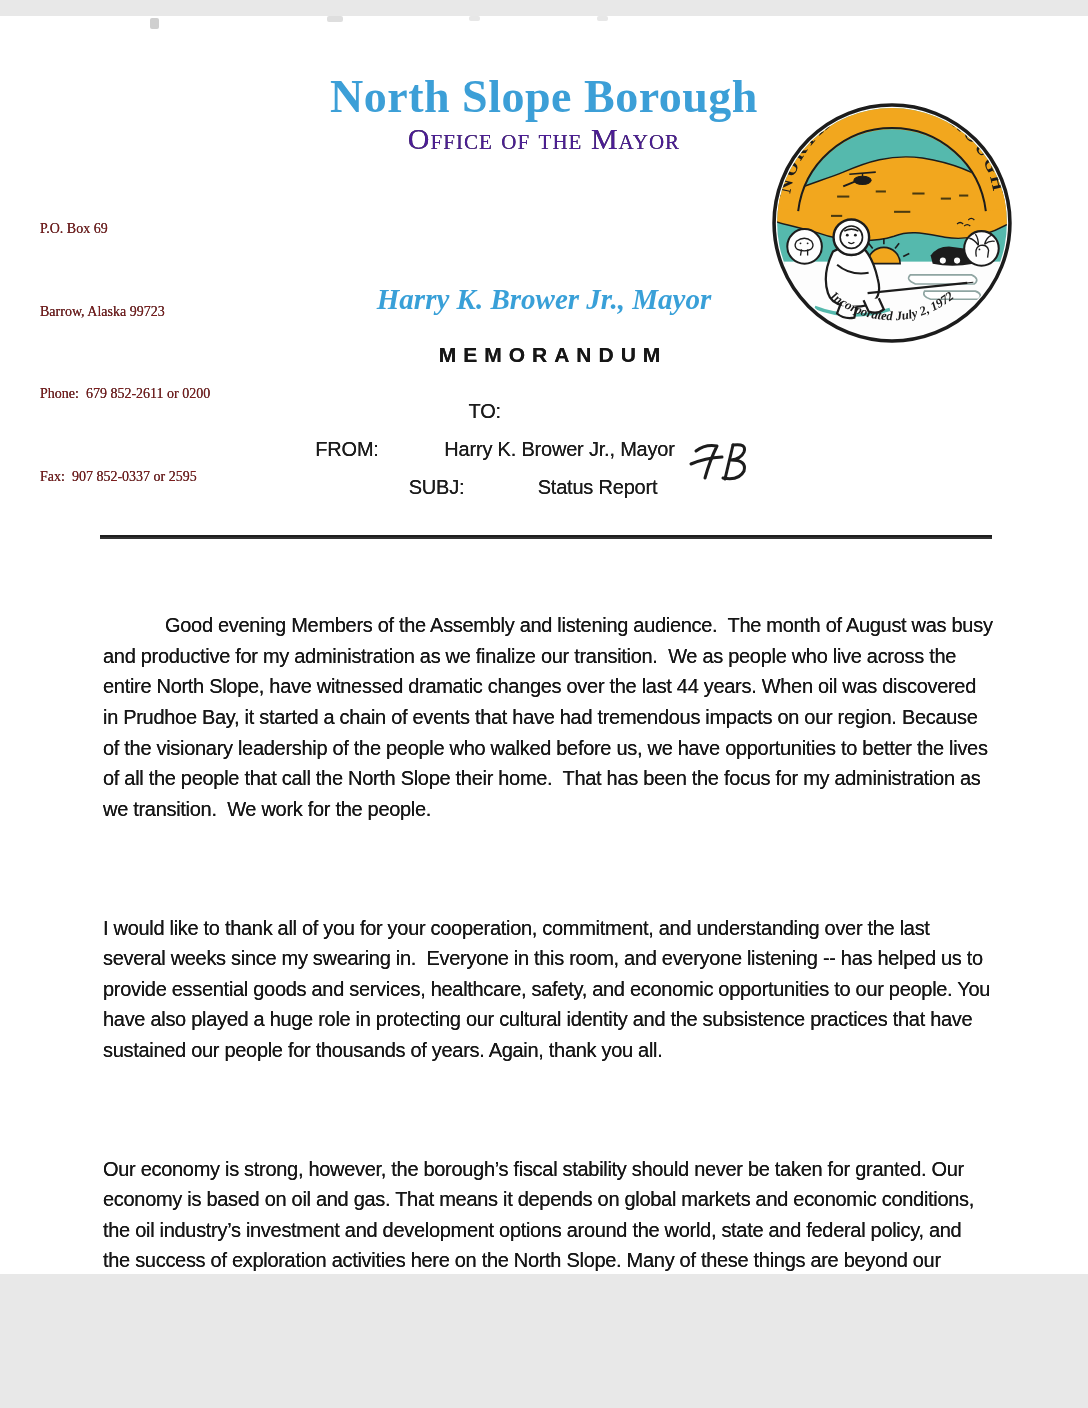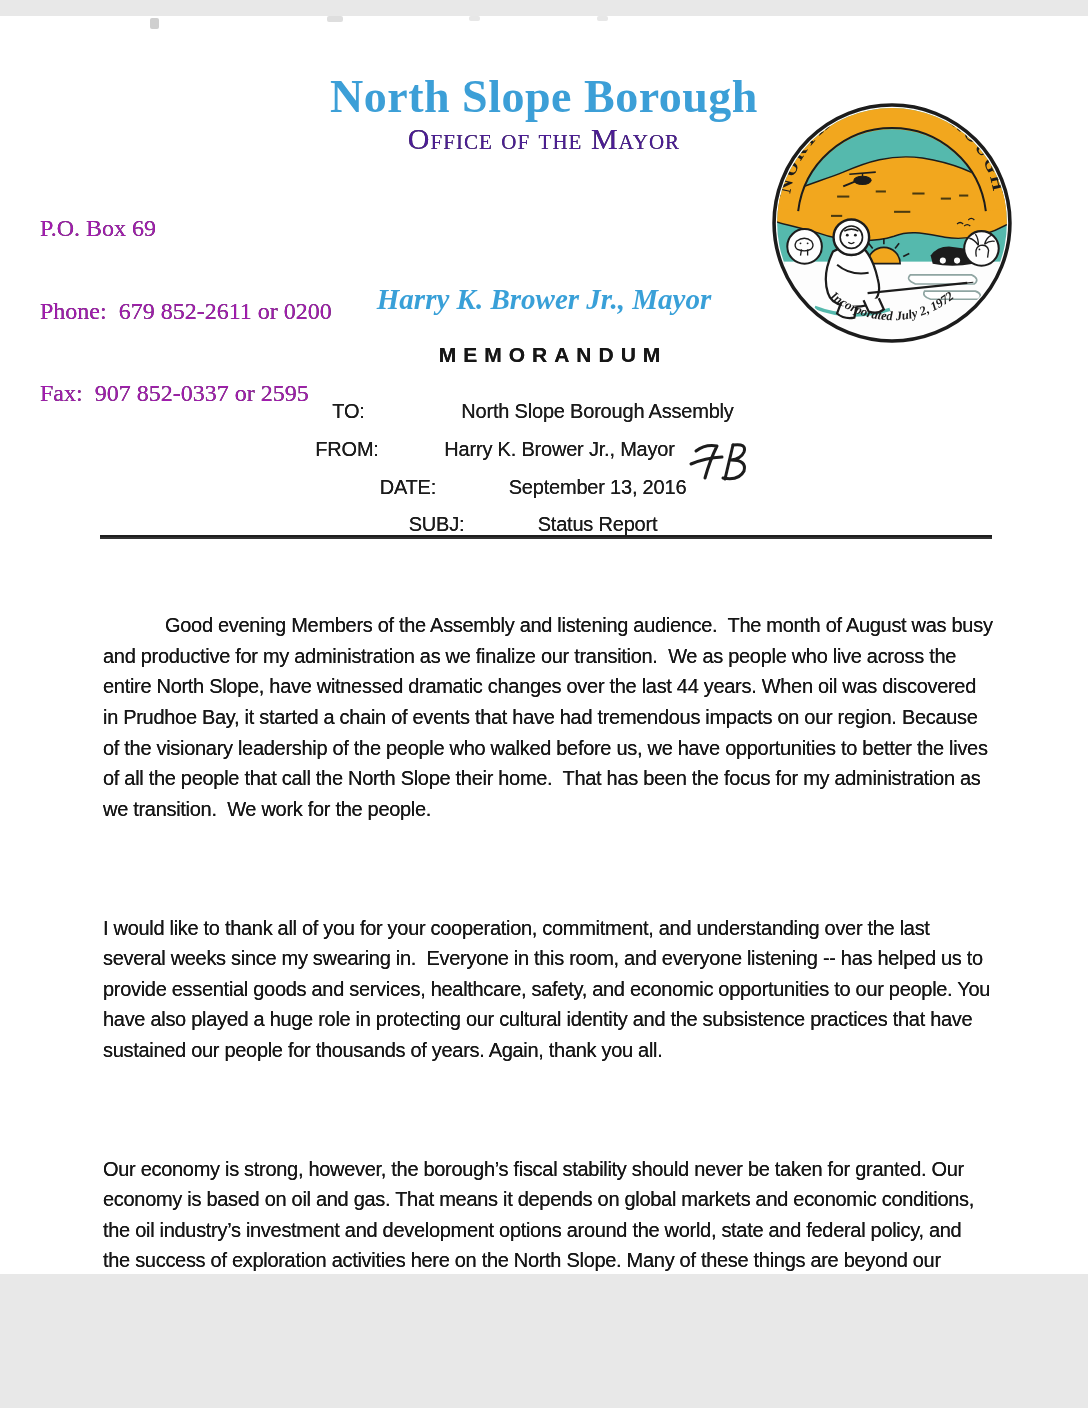--- a/index.html
+++ b/index.html
@@ -35,24 +35,24 @@
     font-family: "Liberation Serif", serif;
     font-variant: small-caps;
     font-size: 30px;
     letter-spacing: 1px;
     color: #4c1d95;
     text-shadow: 0 0 0.5px rgba(0,0,0,0.85);
   }
   .address {
     position: absolute; top: 144px; left: 40px;
     font-family: "Liberation Serif", serif;
-    font-size: 24px;
+    font-size: 14px;
     line-height: 27.5px;
     white-space: pre-wrap;
-    color: #a21caf;
+    color: #7f1d1d;
     text-shadow: 0 0 0.5px rgba(0,0,0,0.85);
   }
   .seal-wrap { position: absolute; top: 85px; left: 770px; width: 244px; height: 244px; }
 
   .mayor-name {
     position: absolute; top: 267px; left: 0; width: 100%;
     text-align: center;
     font-family: "Liberation Serif", serif;
     font-style: italic;
     font-weight: bold;
@@ -110,20 +110,21 @@
   <div class="artifact a1"></div>
   <div class="artifact a2"></div>
   <div class="artifact a3"></div>
   <div class="artifact a4"></div>
 
   <div class="org-name">North Slope Borough</div>
   <div class="office">Office of the Mayor</div>
 
   <div class="address">
     <div>P.O. Box 69</div>
+    <div>Barrow, Alaska 99723</div>
     <div>Phone:  679 852-2611 or 0200</div>
     <div>Fax:  907 852-0337 or 2595</div>
   </div>
 
   <div class="seal-wrap">
     <svg width="244" height="244" viewBox="0 0 240 240">
       <defs>
         <clipPath id="sealClip">
             <circle cx="120" cy="120" r="113"></circle>
           </clipPath>
@@ -231,39 +232,34 @@
     </svg>
   </div>
 
   <div class="mayor-name">Harry K. Brower Jr., Mayor</div>
 
   <div class="memo-heading">MEMORANDUM</div>
 
   <div class="fields">
     <div class="field-row">
       <span class="field-label">TO:</span>
-      <span class="field-value">North Slope Borough Assembly</span>
     </div>
     <div class="field-row">
       <span class="field-label">FROM:</span>
       <span class="field-value">Harry K. Brower Jr., Mayor</span>
       <svg class="initials-svg" width="62" height="46" viewBox="0 0 62 46">
         <g stroke="#1c1c1c" stroke-width="3" fill="none" stroke-linecap="round" stroke-linejoin="round">
           <path d="M7 13 Q16 6 28 8 Q21 22 16 40"></path>
           <path d="M2 26 Q16 20 33 19"></path>
           <path d="M44 7 Q40 24 36 41"></path>
           <path d="M44 7 Q58 5 55 14 Q52 21 42 22 Q58 22 55 33 Q50 43 34 40"></path>
         </g>
       </svg>
     </div>
     <div class="field-row">
-      <span class="field-label">DATE:</span>
-      <span class="field-value">September 13, 2016</span>
-    </div>
-    <div class="field-row">
       <span class="field-label">SUBJ:</span>
       <span class="field-value">Status Report</span>
     </div>
   </div>
 
   <div class="rule"></div>
 
   <div class="body-text">
     <p class="indented">Good evening Members of the Assembly and listening audience.  The month of August was busy and productive for my administration as we finalize our transition.  We as people who live across the entire North Slope, have witnessed dramatic changes over the last 44 years. When oil was discovered in Prudhoe Bay, it started a chain of events that have had tremendous impacts on our region. Because of the visionary leadership of the people who walked before us, we have opportunities to better the lives of all the people that call the North Slope their home.  That has been the focus for my administration as we transition.  We work for the people.</p>
     <p>I would like to thank all of you for your cooperation, commitment, and understanding over the last several weeks since my swearing in.  Everyone in this room, and everyone listening -- has helped us to provide essential goods and services, healthcare, safety, and economic opportunities to our people. You have also played a huge role in protecting our cultural identity and the subsistence practices that have sustained our people for thousands of years. Again, thank you all.</p>

